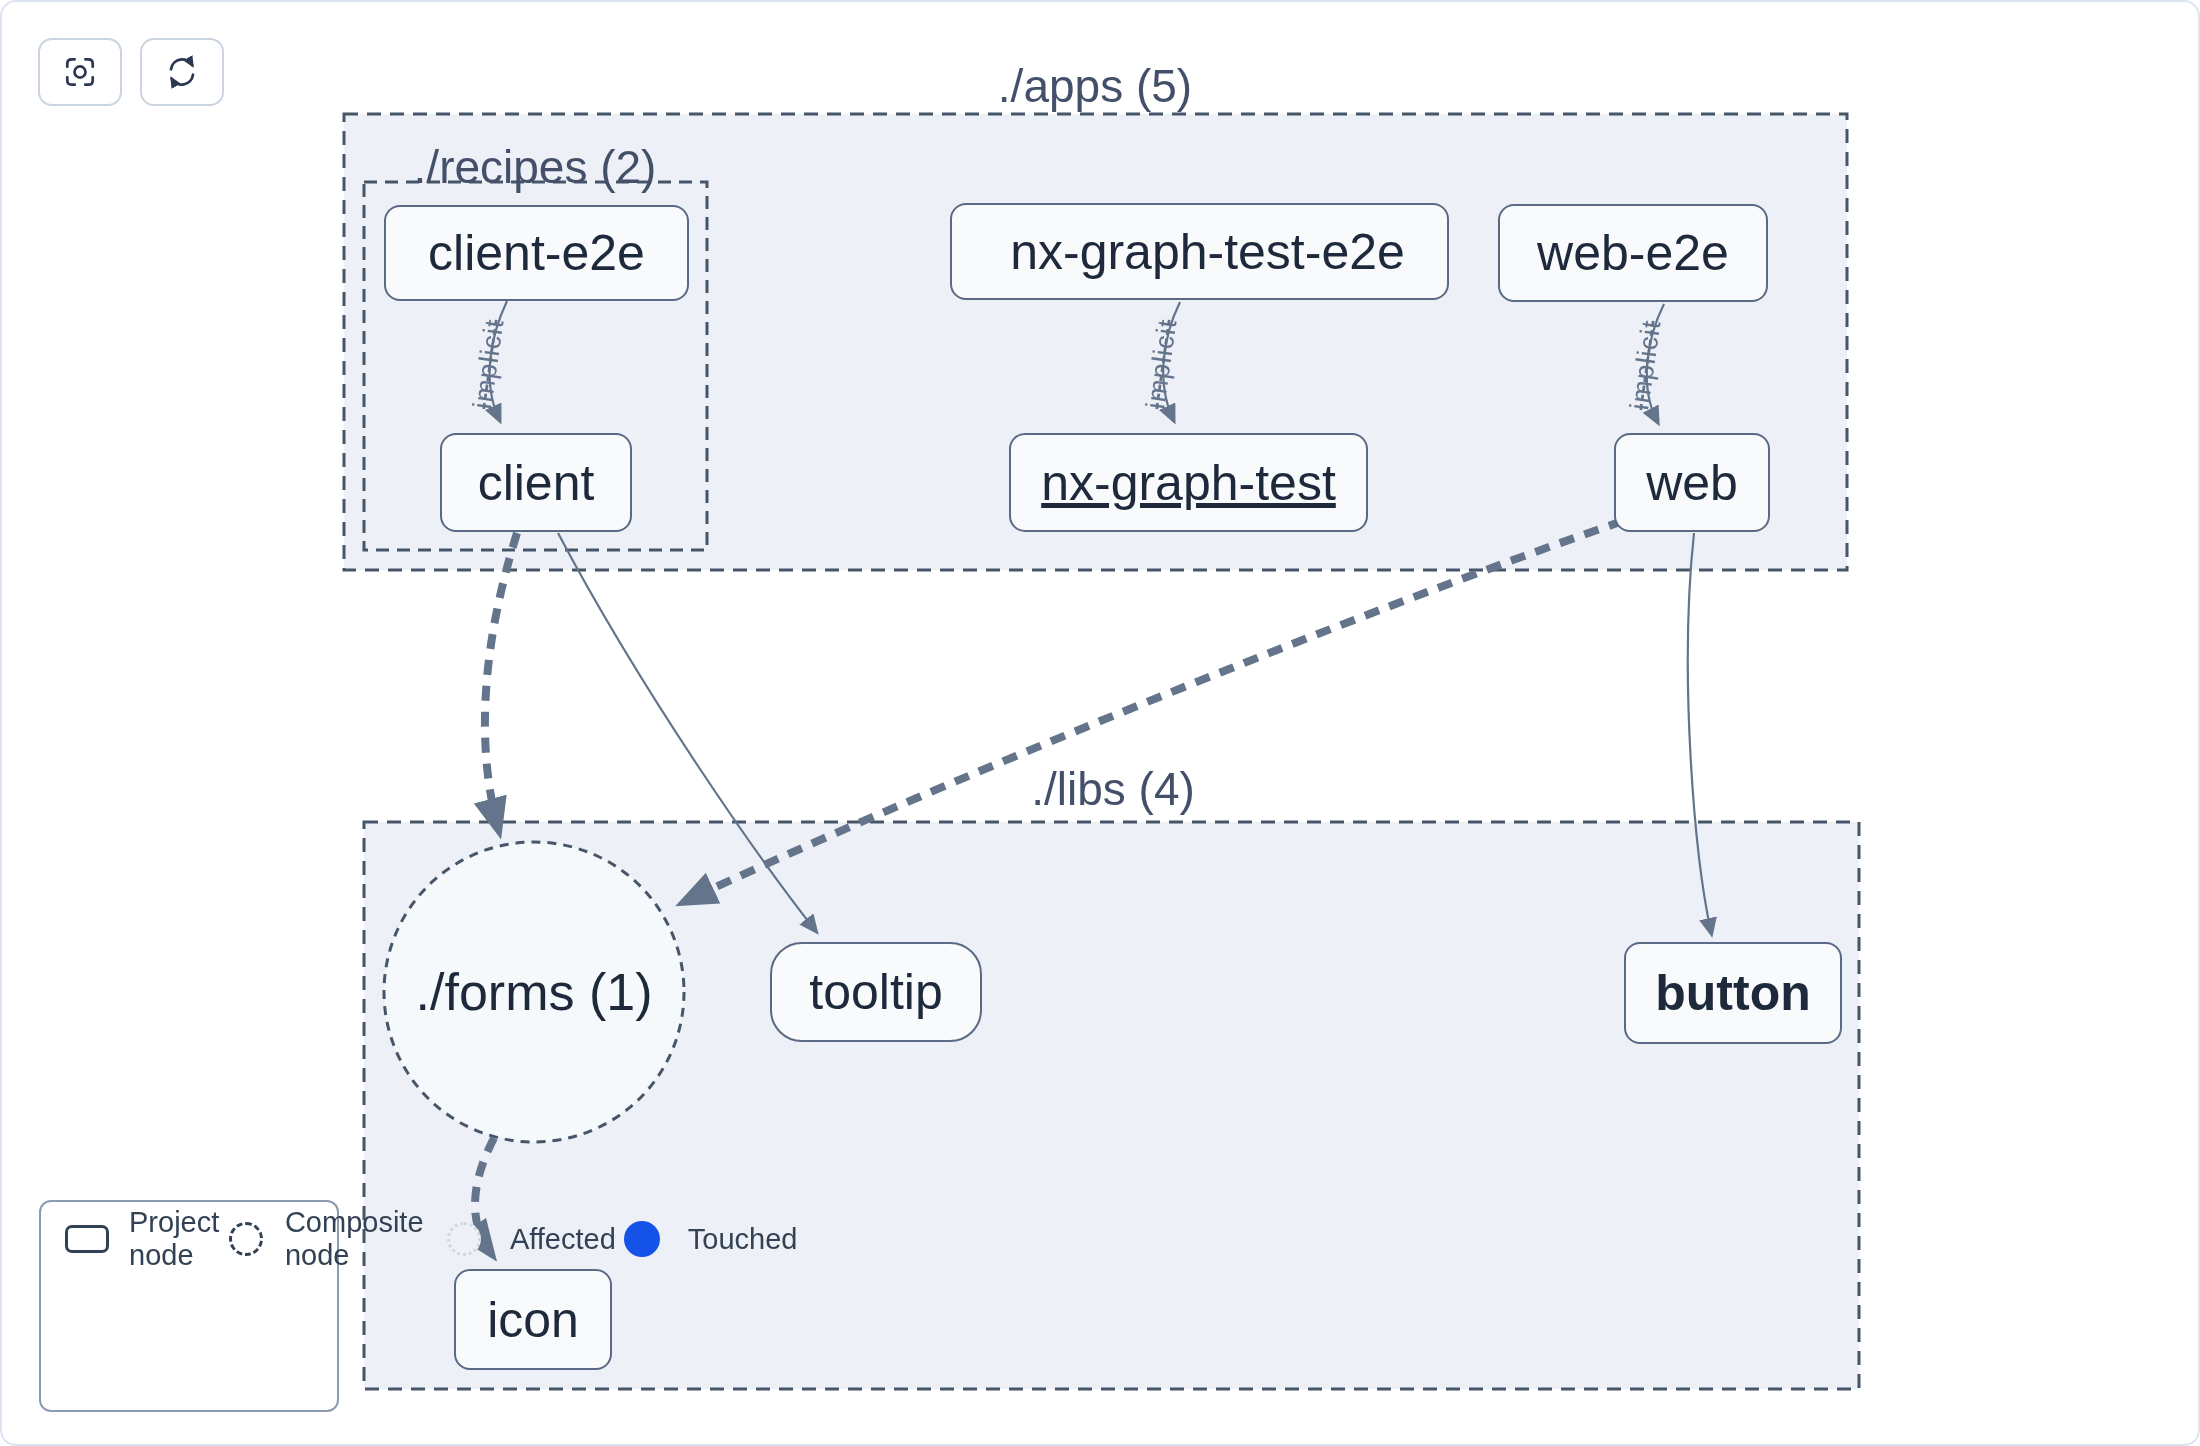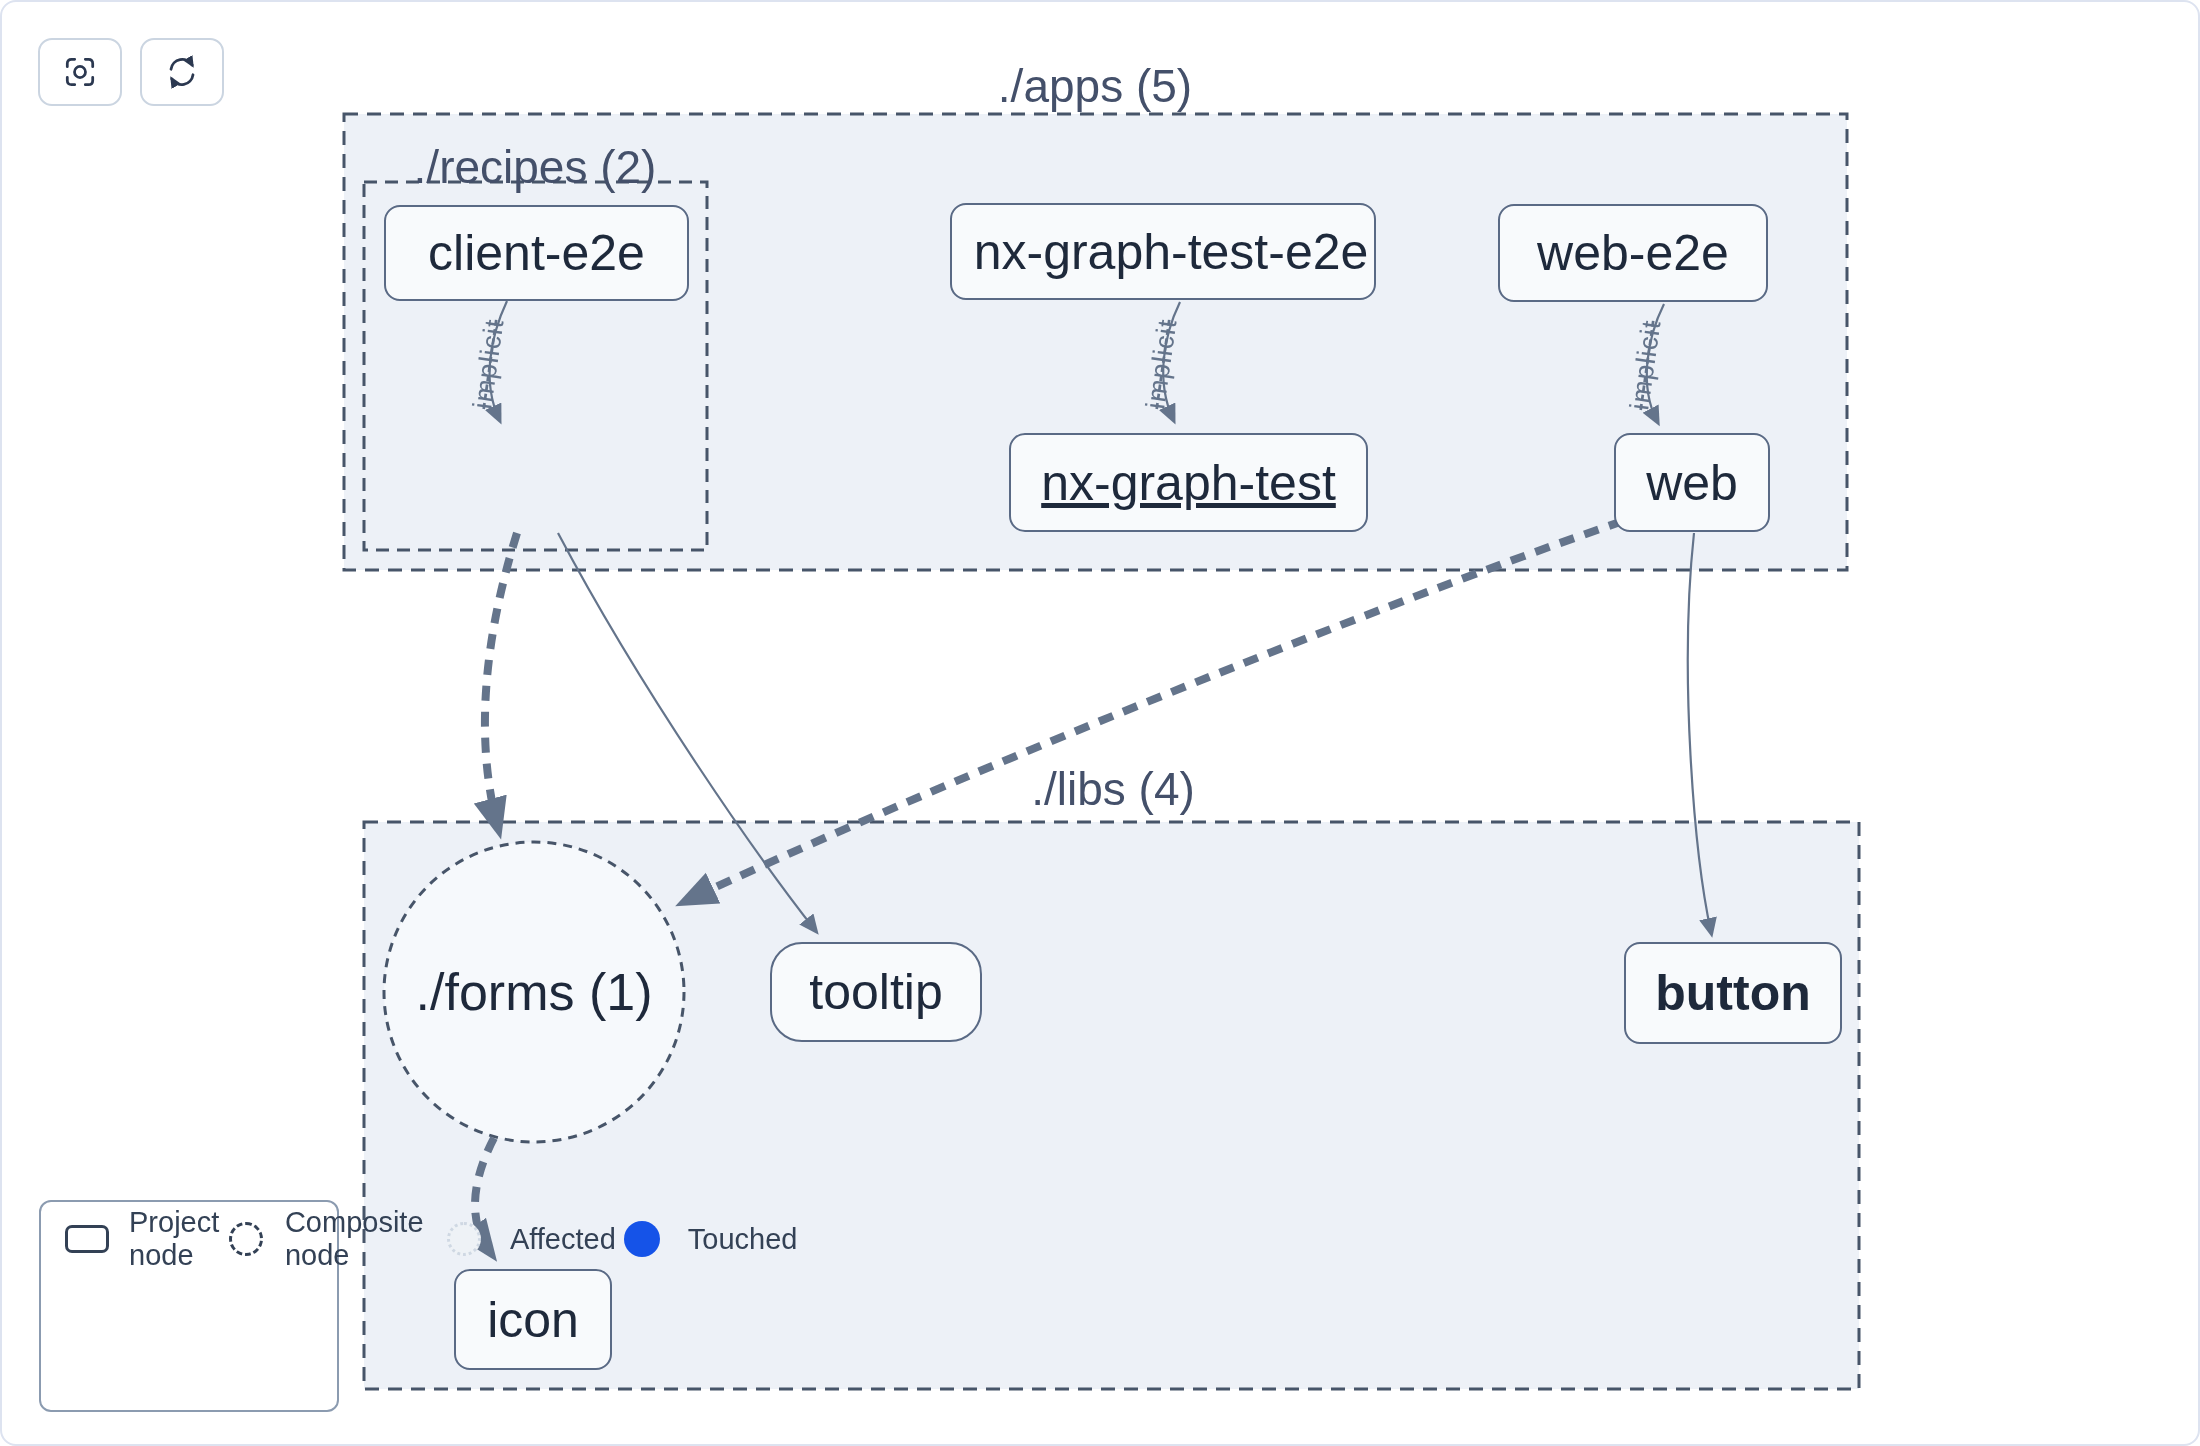--- a/index.html
+++ b/index.html
@@ -84,22 +84,23 @@
   <div class="group-label" style="left:1093px;top:84px;">./apps (5)</div>
   <div class="group-label" style="left:533px;top:165px;text-align:right;">./recipes (2)</div>
   <div class="group-label" style="left:1111px;top:787px;">./libs (4)</div>
   <div class="composite-label" style="left:532px;top:990px;">./forms (1)</div>
 
   <div class="edge-label" style="left:487px;top:362px;">implicit</div>
   <div class="edge-label" style="left:1160px;top:362px;">implicit</div>
   <div class="edge-label" style="left:1644px;top:363px;">implicit</div>
 
   <div class="node" style="left:382px;top:203px;width:305px;height:96px;">client-e2e</div>
-  <div class="node" style="left:948px;top:201px;width:426px;height:97px;padding-left:16px;">nx-graph-test-e2e</div>
+  <div class="node" style="left:948px;top:201px;width:499px;height:97px;padding-left:16px;">nx-graph-test-e2e</div>
   <div class="node" style="left:1496px;top:202px;width:270px;height:98px;">web-e2e</div>
+  <div class="node" style="left:438px;top:431px;width:192px;height:99px;">client</div>
   <div class="node" style="left:1007px;top:431px;width:359px;height:99px;text-decoration:underline;">nx-graph-test</div>
   <div class="node" style="left:1612px;top:431px;width:156px;height:99px;">web</div>
   <div class="node" style="left:768px;top:940px;width:212px;height:100px;border-radius:32px;">tooltip</div>
   <div class="node" style="left:1622px;top:940px;width:218px;height:102px;font-weight:bold;">button</div>
   <div class="node" style="left:452px;top:1267px;width:158px;height:101px;">icon</div>
 
   <div class="toolbar">
     <div class="toolbar-btn">
       <span>
         <svg width="36" height="36" viewBox="0 0 34 34" fill="none" stroke="#2b3850" stroke-width="2.6" stroke-linecap="round">

